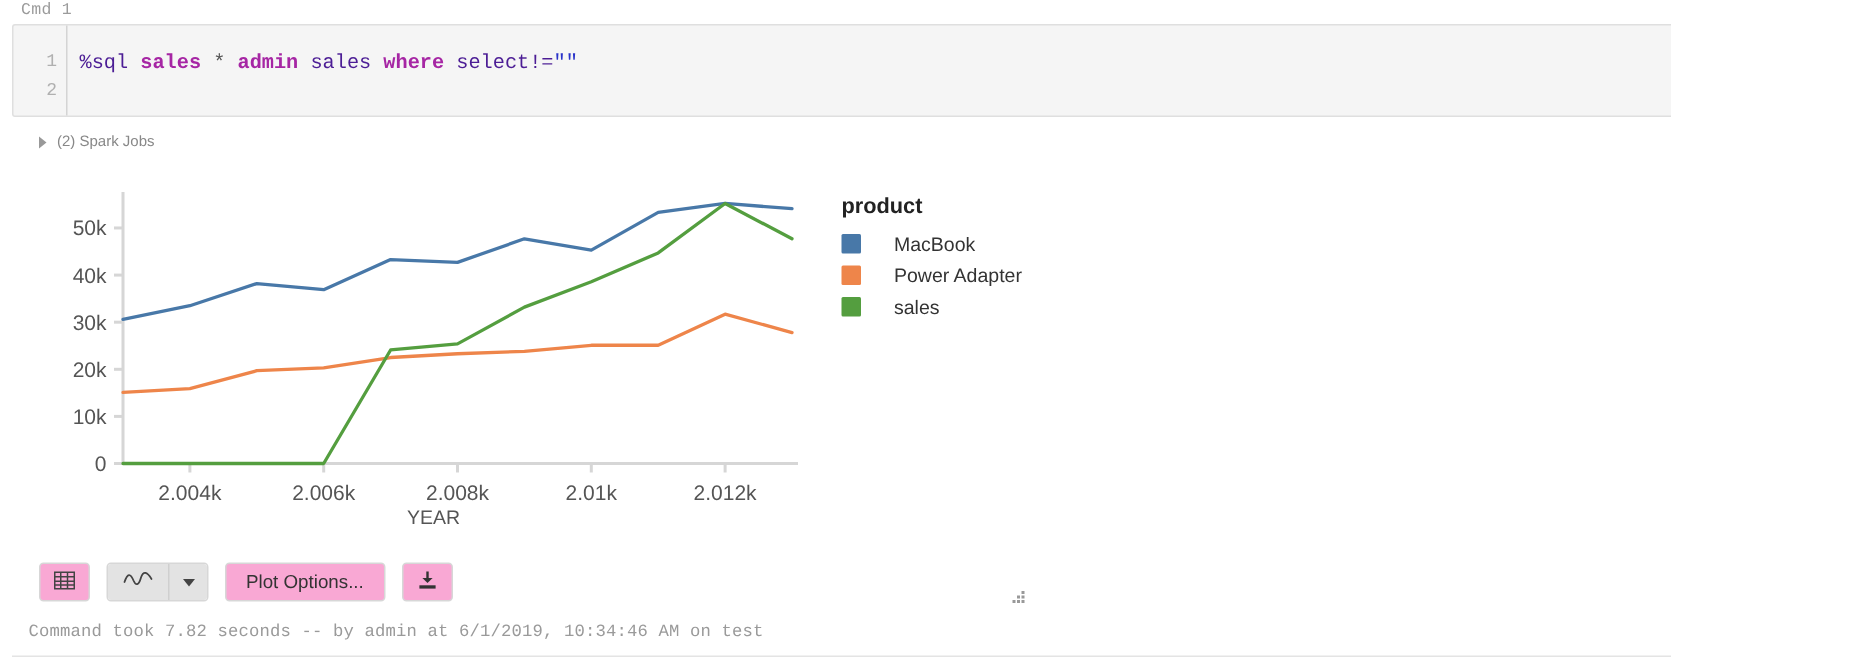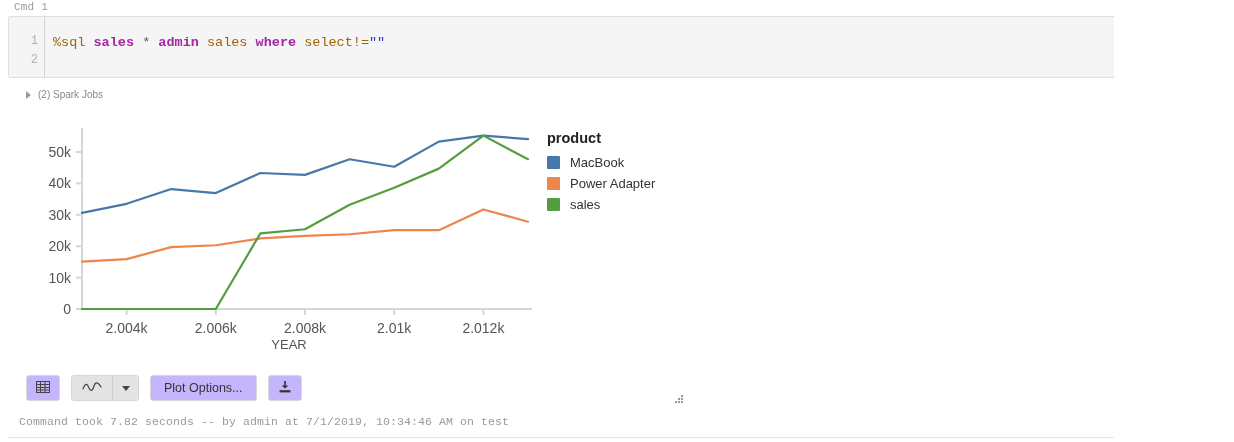--- a/index.html
+++ b/index.html
@@ -59,21 +59,21 @@
     left: 44px;
     top: 17px;
     font-family: "Liberation Mono", monospace;
     font-size: 13.5px;
     color: #333333;
     white-space: pre;
     line-height: 18px;
   }
   .tok-kw   { color: #a626a4; font-weight: bold; }
   .tok-str  { color: #2a33c9; }
-  .tok-plain{ color: #a16207; }
+  .tok-plain{ color: #4c1d95; }
   .tok-op   { color: #555555; }
 
   
   .spark-jobs {
     position: absolute;
     left: 26px;
     top: 89px;
     font-size: 10px;
     color: #888888;
     display: flex;
@@ -91,32 +91,32 @@
   
   .chart-wrap {
     position: absolute;
     left: 0; top: 112px;
     width: 700px; height: 250px;
   }
   .chart-svg { display: block; }
 
   .legend {
     position: absolute;
-    left: 547px; top: 18px;
+    left: 561px; top: 18px;
   }
   .legend-title {
     font-size: 14.5px;
     font-weight: bold;
     color: #222222;
     margin-bottom: 9px;
   }
   .legend-row {
     display: flex;
     align-items: center;
-    gap: 10px;
+    gap: 22px;
     margin-bottom: 6px;
   }
   .legend-swatch {
     width: 13px; height: 13px;
     border-radius: 1px;
     flex: 0 0 auto;
   }
   .legend-label {
     font-size: 13px;
     color: #333333;
@@ -135,21 +135,21 @@
     position: absolute;
     left: 26px; top: 375px;
     display: flex;
     align-items: center;
     gap: 11px;
   }
   .tbtn {
     height: 26px;
     min-width: 30px;
     padding: 0 9px;
-    background: #c4b5fd;
+    background: #f9a8d4;
     border: 1px solid #d7d7d7;
     border-radius: 3px;
     display: flex;
     align-items: center;
     justify-content: center;
     font-size: 12.5px;
     color: #333333;
     cursor: pointer;
   }
   .split {
@@ -312,16 +312,16 @@
         <svg width="14" height="14" viewBox="0 0 14 14">
           <path d="M7 1 L7 7" stroke="#333" stroke-width="1.6"></path>
           <path d="M3.6 5.4 L7 8.6 L10.4 5.4 Z" fill="#333"></path>
           <rect x="1.6" y="10.2" width="10.8" height="2.2" fill="#333"></rect>
         </svg>
       </span>
     </div>
 
   </div>
 
-  <div class="status">Command took 7.82 seconds -- by admin at 7/1/2019, 10:34:46 AM on test</div>
+  <div class="status">Command took 7.82 seconds -- by admin at 6/1/2019, 10:34:46 AM on test</div>
   <div class="bottom-rule"></div>
 
 </div>
 
 </body></html>

